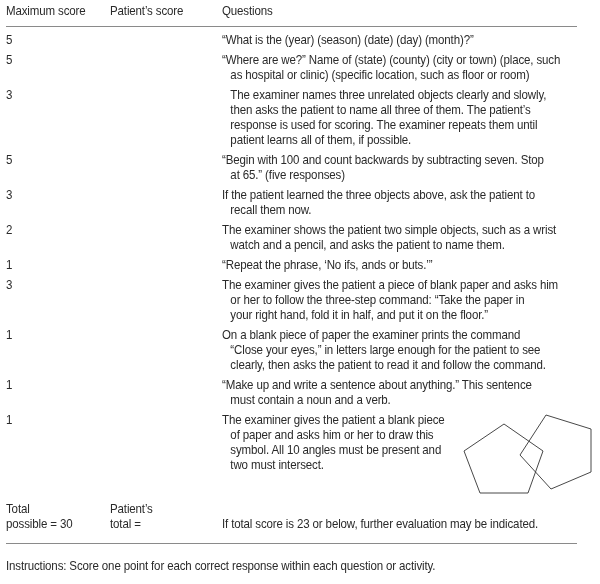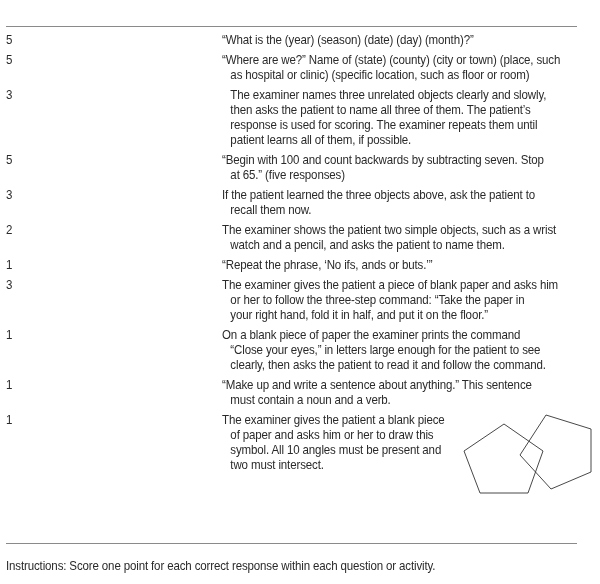--- a/index.html
+++ b/index.html
@@ -34,20 +34,25 @@
   .totals .pt { position: absolute; left: 110px; top: 0; }
   .totals .note { position: absolute; left: 222px; top: 15px; }
 
   .instructions { position: absolute; left: 6px; top: 559px; }
 </style>
 </head>
 <body>
 
 <div class="page">
 
+  <div class="header">
+    <span class="txt h-max">Maximum score</span>
+    <span class="txt h-pat">Patient’s score</span>
+    <span class="txt h-q">Questions</span>
+  </div>
   <div class="rule top"></div>
 
   <div class="row" style="top:33px;">
     <span class="txt max">5</span>
     <div class="txt q">
       <span class="line">“What is the (year) (season) (date) (day) (month)?”</span>
     </div>
   </div>
 
   <div class="row" style="top:53px;">
@@ -133,17 +138,28 @@
       <span class="line indent">symbol. All 10 angles must be present and</span>
       <span class="line indent">two must intersect.</span>
     </div>
   </div>
 
   <svg class="pentagons" viewBox="460 410 140 90">
     <polygon points="504,424 543,451 528,493 480,493 464,451" fill="none" stroke="#333" stroke-width="0.9"></polygon>
     <polygon points="546,415 591,429 591,472 551,489 520,455" fill="none" stroke="#333" stroke-width="0.9"></polygon>
   </svg>
 
+  <div class="totals">
+    <div class="txt tp">
+      <span style="display:block">Total</span>
+      <span style="display:block">possible = 30</span>
+    </div>
+    <div class="txt pt">
+      <span style="display:block">Patient’s</span>
+      <span style="display:block">total =</span>
+    </div>
+    <span class="txt note">If total score is 23 or below, further evaluation may be indicated.</span>
+  </div>
 
   <div class="rule bottom"></div>
 
   <span class="txt instructions">Instructions: Score one point for each correct response within each question or activity.</span>
 </div>
 
 </body></html>

